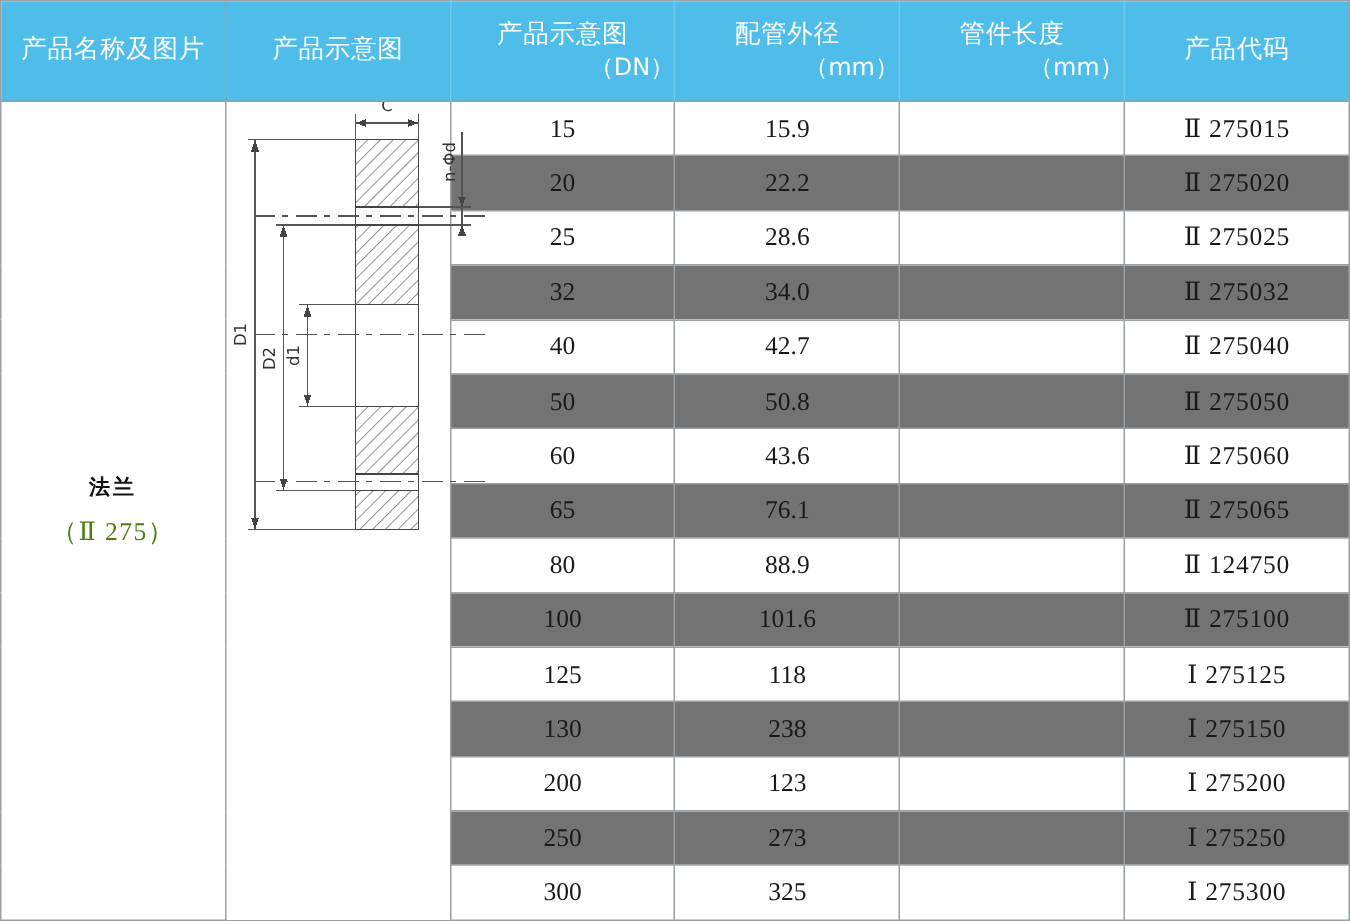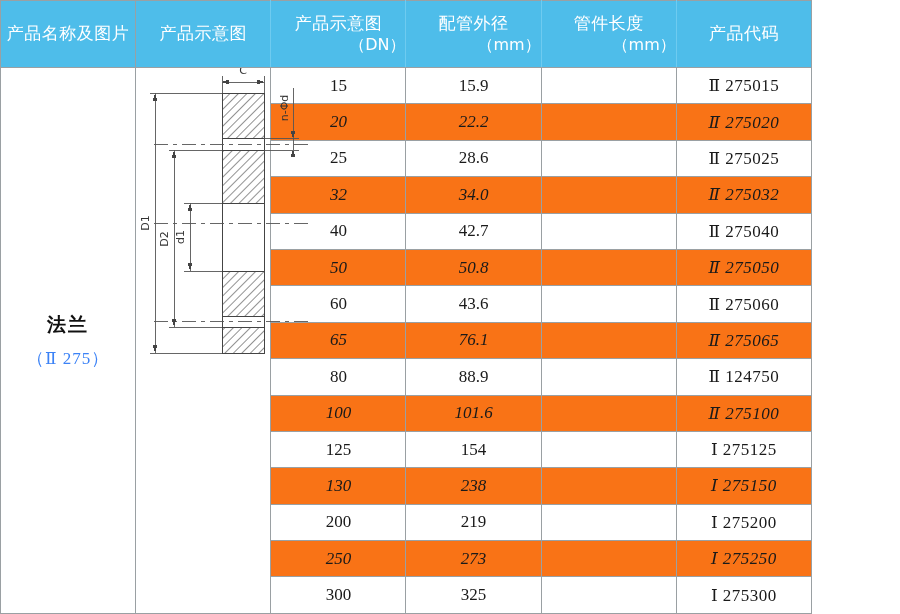--- a/index.html
+++ b/index.html
@@ -6,21 +6,21 @@
   body{
     width:900px;height:614px;
     background:#ffffff;
     font-family:"Liberation Serif","DejaVu Serif",serif;
     overflow:hidden;
   }
   .sheet{position:relative;width:900px;height:614px;box-sizing:border-box;}
 
   table.spec{
     border-collapse:collapse;
-    width:812px;
+    width:900px;
     height:614px;
     table-layout:fixed;
   }
   table.spec td,table.spec th{
     padding:0;margin:0;
     border:1px solid #9aa0a3;
     text-align:center;
     vertical-align:middle;
     font-weight:normal;
   }
@@ -41,30 +41,30 @@
   thead th .hl2{display:block;font-size:16px;letter-spacing:0;text-align:right;}
   thead th.sep{border-left:1px solid #6ecbf0;border-right:1px solid #6ecbf0;}
 
   
   tbody td{
     height:35.1px;
     font-size:17px;
     color:#1a1a1a;
     background:#ffffff;
   }
-  tbody tr.alt td{background:#f97316;font-style:italic;}
+  tbody tr.alt td{background:#737373;}
   tbody td.namecell,tbody td.diagcell{background:#ffffff !important;}
 
   td.namecell{
     width:215px;
     border-right:1px solid #9aa0a3;
     font-family:"DejaVu Sans","Liberation Sans",sans-serif;
   }
-  .nm-title{font-size:19px;font-weight:bold;color:#111;letter-spacing:2px;}
-  .nm-code{font-size:17px;color:#3b82f6;margin-top:9px;letter-spacing:1px;
+  .nm-title{font-size:14px;font-weight:bold;color:#111;letter-spacing:2px;}
+  .nm-code{font-size:17px;color:#4d7c0f;margin-top:9px;letter-spacing:1px;
            font-family:"Liberation Serif","DejaVu Serif",serif;}
 
   td.diagcell{width:190px;position:relative;border-right:1px solid #9aa0a3;}
   td.dn   {width:123px;}
   td.od   {width:125px;}
   td.len  {width:129px;}
   td.code {width:118px;font-weight:bold;letter-spacing:.5px;}
 
   
   .draw{position:absolute;left:0;top:0;width:190px;height:100%;}
@@ -234,33 +234,33 @@
         <td class="code">Ⅱ 124750</td>
       </tr>
       <tr class="alt">
         <td class="dn">100</td>
         <td class="od">101.6</td>
         <td class="len"></td>
         <td class="code">Ⅱ 275100</td>
       </tr>
       <tr>
         <td class="dn">125</td>
-        <td class="od">154</td>
+        <td class="od">118</td>
         <td class="len"></td>
         <td class="code">Ⅰ 275125</td>
       </tr>
       <tr class="alt">
         <td class="dn">130</td>
         <td class="od">238</td>
         <td class="len"></td>
         <td class="code">Ⅰ 275150</td>
       </tr>
       <tr>
         <td class="dn">200</td>
-        <td class="od">219</td>
+        <td class="od">123</td>
         <td class="len"></td>
         <td class="code">Ⅰ 275200</td>
       </tr>
       <tr class="alt">
         <td class="dn">250</td>
         <td class="od">273</td>
         <td class="len"></td>
         <td class="code">Ⅰ 275250</td>
       </tr>
       <tr>

